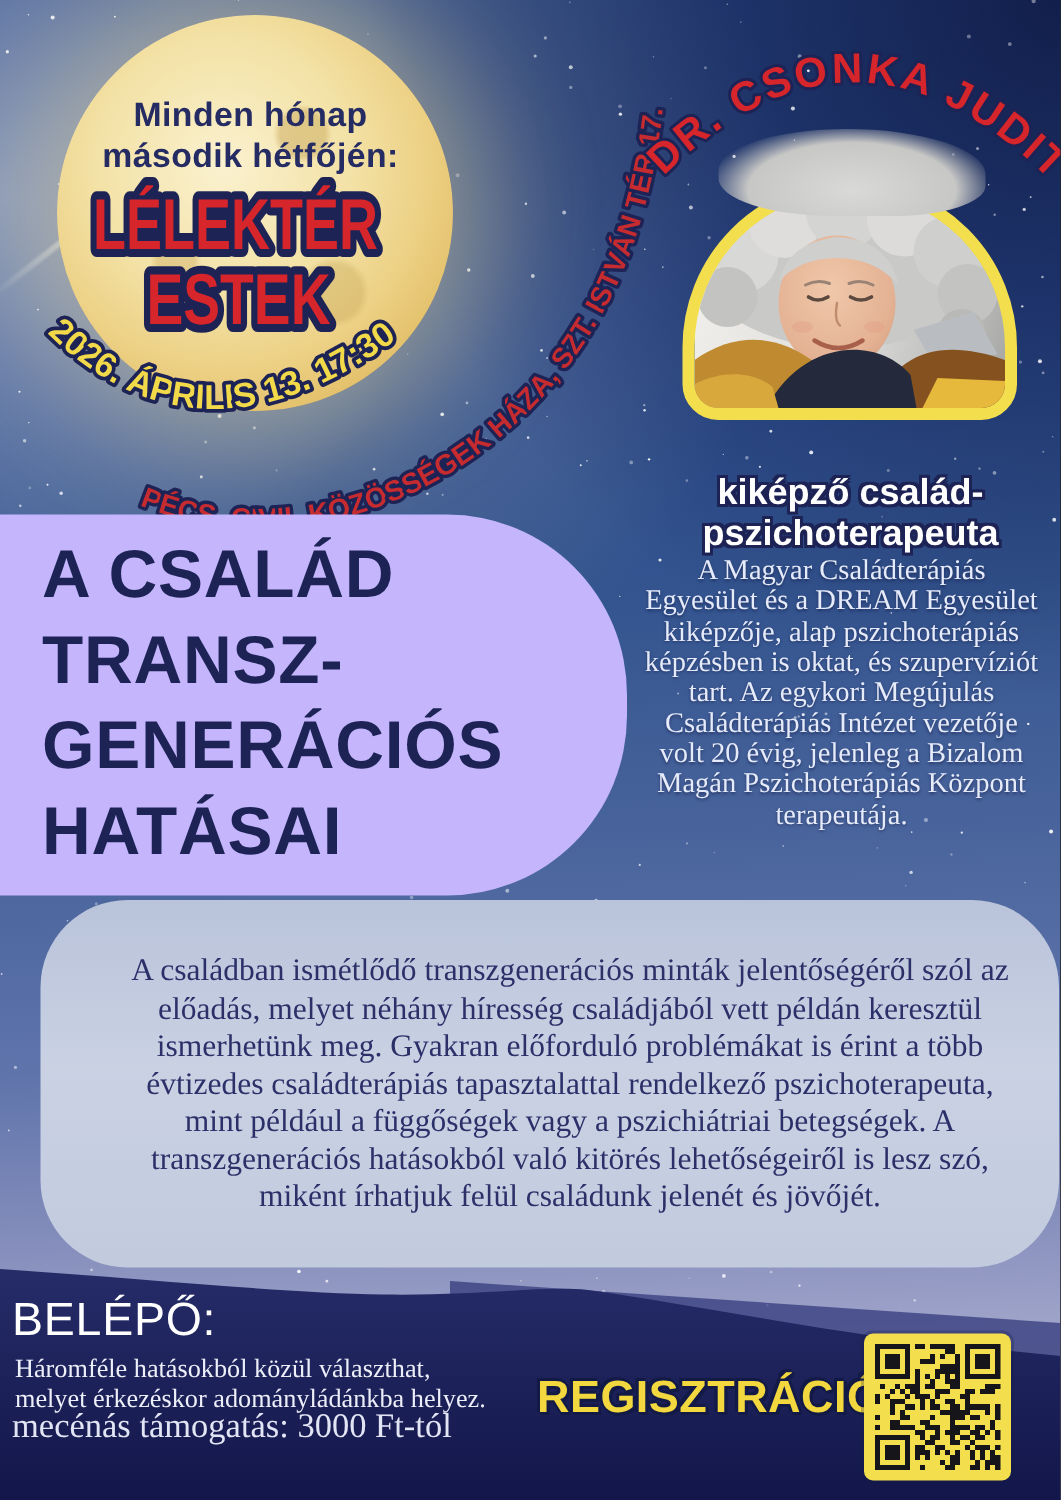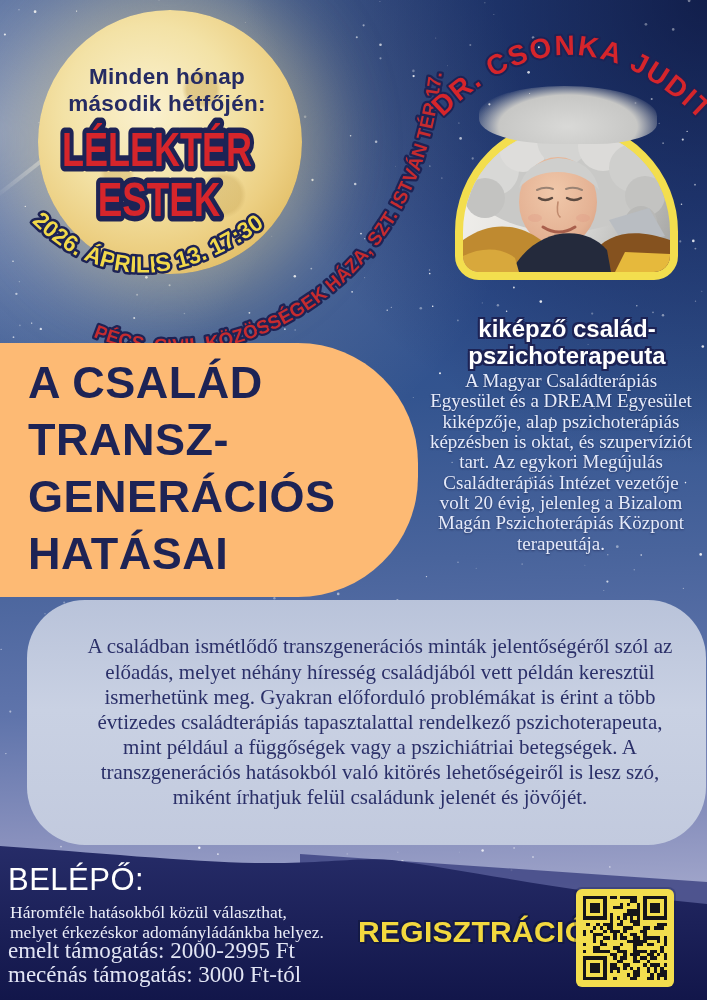--- a/index.html
+++ b/index.html
@@ -36,21 +36,21 @@
   .photo-frame{position:absolute;left:455px;top:120px;width:207px;height:144px;
     border:8px solid #f3de4e;border-radius:112px 112px 24px 24px;overflow:hidden;
     background:linear-gradient(110deg,#f4f2ee 0%,#dddddb 55%,#a3a3a1 100%);}
   .photo-frame svg{display:block;}
   .creds{position:absolute;left:432px;top:290px;width:270px;text-align:center;
     font-weight:bold;font-size:24px;line-height:1.1;color:#ffffff;
     text-shadow:2px 0 0 #1d2355,-2px 0 0 #1d2355,0 2px 0 #1d2355,0 -2px 0 #1d2355,
       2px 2px 0 #1d2355,-2px 2px 0 #1d2355,2px -2px 0 #1d2355,-2px -2px 0 #1d2355;}
   
   .title-box{position:absolute;left:0;top:343px;width:418px;height:254px;
-    background:#fdba74;border-radius:0 120px 120px 0;}
+    background:#c4b5fd;border-radius:0 120px 120px 0;}
   .title-box .line{position:absolute;left:28px;font-weight:bold;font-size:45px;
     letter-spacing:.5px;color:#1d2355;white-space:nowrap;}
   
   .bio{position:absolute;left:428px;top:371px;width:266px;text-align:center;
     font-family:"Liberation Serif",serif;font-size:19px;line-height:1.07;color:#e6ebfa;
     text-shadow:0 1px 2px rgba(20,26,70,.6);}
   
   .desc-panel{position:absolute;left:27px;top:600px;width:652px;height:245px;
     border-radius:58px;background:linear-gradient(180deg,#b9c3da 0%,#c9d1e3 45%,#c2cade 100%);
     display:flex;align-items:center;justify-content:center;padding-left:27px;}
@@ -535,21 +535,20 @@
     <polygon points="300,24 707,52 707,170 300,170" fill="#3a4080" opacity=".8"></polygon>
     <path d="M 0 16 C 90 22 190 32 255 33 C 320 34 360 27 392 30 C 450 38 520 52 600 63 L 707 74 L 707 170 L 0 170 Z" fill="url(#mg)"></path>
   </svg>
 
   <div class="entry-heading">BELÉPŐ:</div>
   <div class="entry-note">
     <span>Háromféle hatásokból közül választhat,</span><br>
     <span>melyet érkezéskor adományládánkba helyez.</span>
   </div>
   <div class="entry-tiers">
-    <div>emelt támogatás: 2000-2995 Ft</div>
     <div>mecénás támogatás: 3000 Ft-tól</div>
   </div>
 
   <div class="reg-label">REGISZTRÁCIÓ:</div>
   <div class="qr">
     <svg id="qrsvg" width="84" height="84" viewBox="0 0 25 25" shape-rendering="crispEdges">
         <rect x="0" y="0" width="1" height="1" fill="#15151a"></rect>
         <rect x="1" y="0" width="1" height="1" fill="#15151a"></rect>
         <rect x="2" y="0" width="1" height="1" fill="#15151a"></rect>
         <rect x="3" y="0" width="1" height="1" fill="#15151a"></rect>

